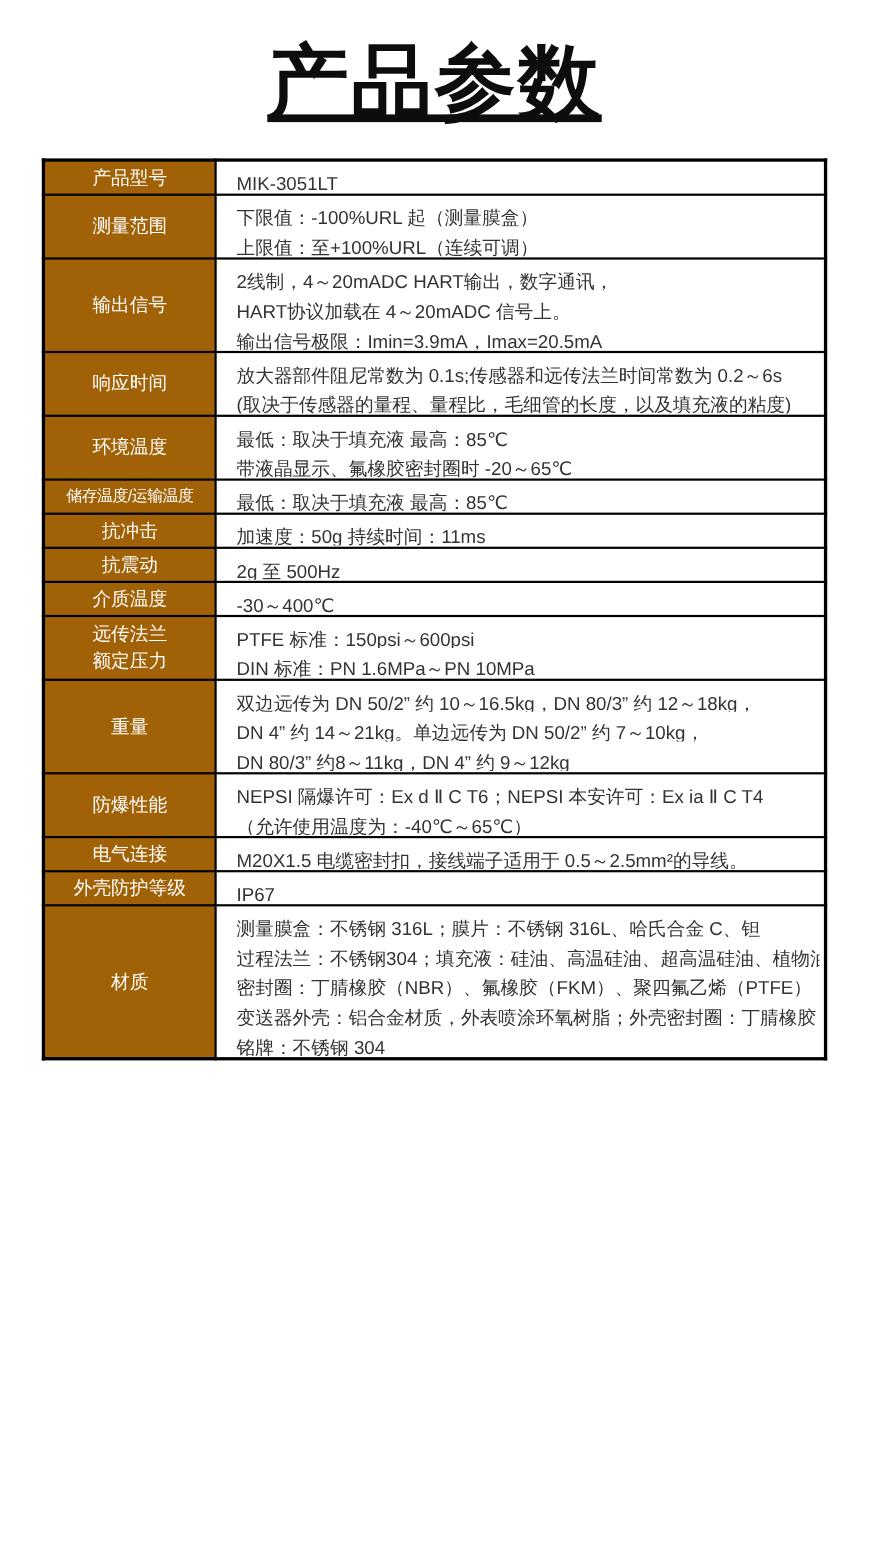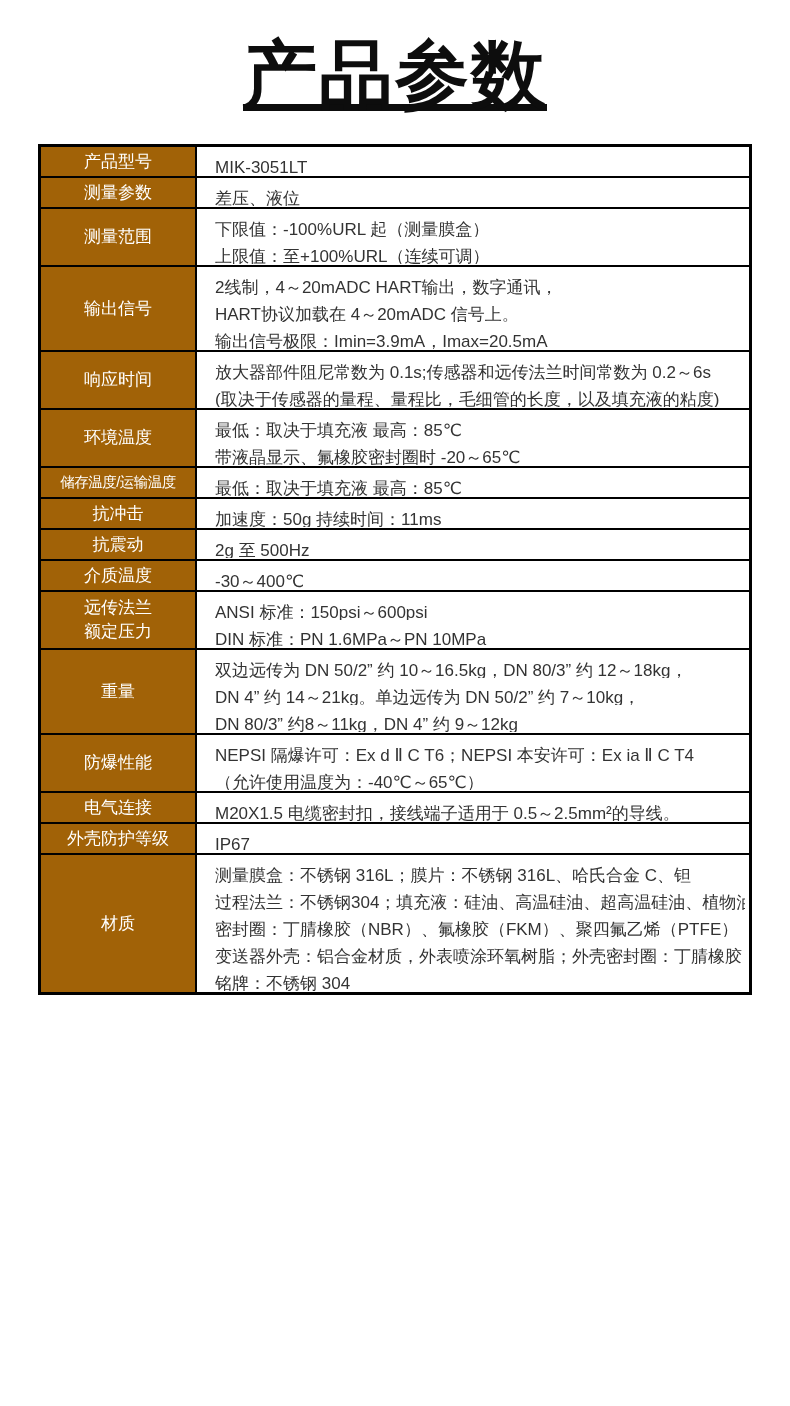--- a/index.html
+++ b/index.html
@@ -73,26 +73,20 @@
   <h1 class="title">产品参数</h1>
   <table class="spec-table">
     <tbody id="spec-body">
         <tr>
           <th>产品型号</th>
           <td>
             <div class="line">MIK-3051LT</div>
           </td>
         </tr>
         <tr>
-          <th>测量参数</th>
-          <td>
-            <div class="line">差压、液位</div>
-          </td>
-        </tr>
-        <tr>
           <th>测量范围</th>
           <td>
             <div class="line">下限值：-100%URL 起（测量膜盒）</div>
             <div class="line">上限值：至+100%URL（连续可调）</div>
           </td>
         </tr>
         <tr>
           <th>输出信号</th>
           <td>
             <div class="line">2线制，4～20mADC HART输出，数字通讯，</div>
@@ -135,21 +129,21 @@
         <tr>
           <th>介质温度</th>
           <td>
             <div class="line">-30～400℃</div>
           </td>
         </tr>
         <tr>
           <th>远传法兰
 额定压力</th>
           <td>
-            <div class="line">ANSI 标准：150psi～600psi</div>
+            <div class="line">PTFE 标准：150psi～600psi</div>
             <div class="line">DIN 标准：PN 1.6MPa～PN 10MPa</div>
           </td>
         </tr>
         <tr>
           <th>重量</th>
           <td>
             <div class="line">双边远传为 DN 50/2” 约 10～16.5kg，DN 80/3” 约 12～18kg，</div>
             <div class="line">DN 4” 约 14～21kg。单边远传为 DN 50/2” 约 7～10kg，</div>
             <div class="line">DN 80/3” 约8～11kg，DN 4” 约 9～12kg</div>
           </td>

